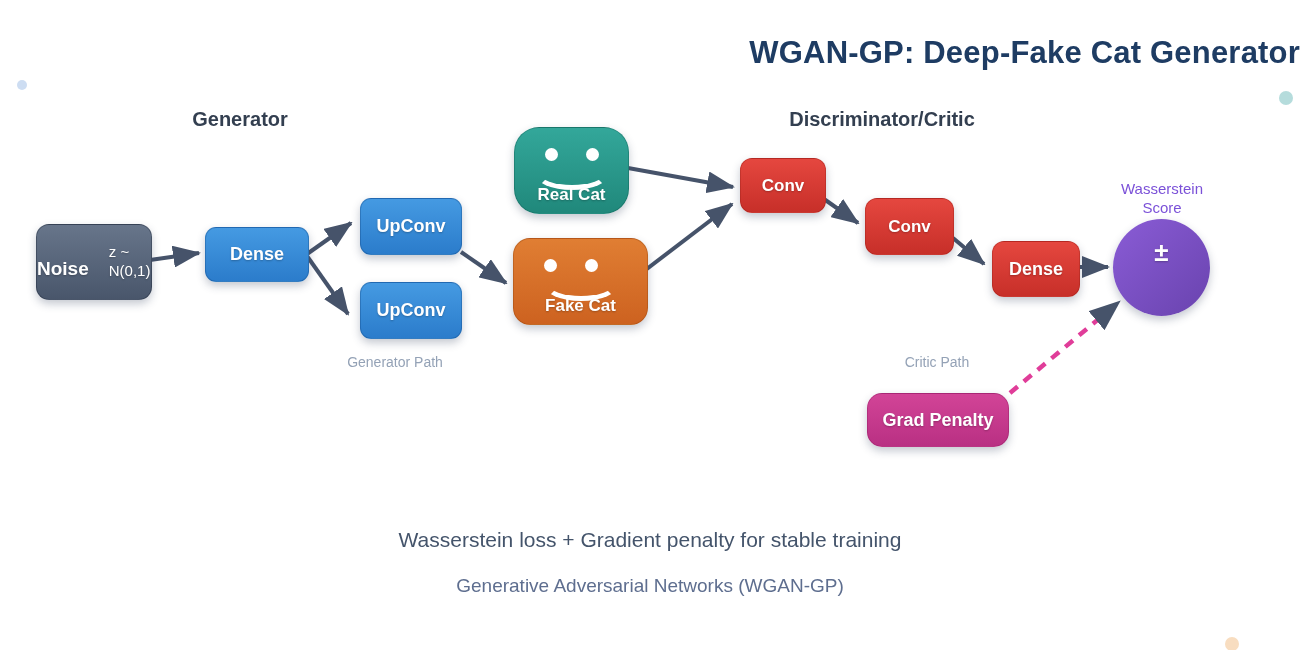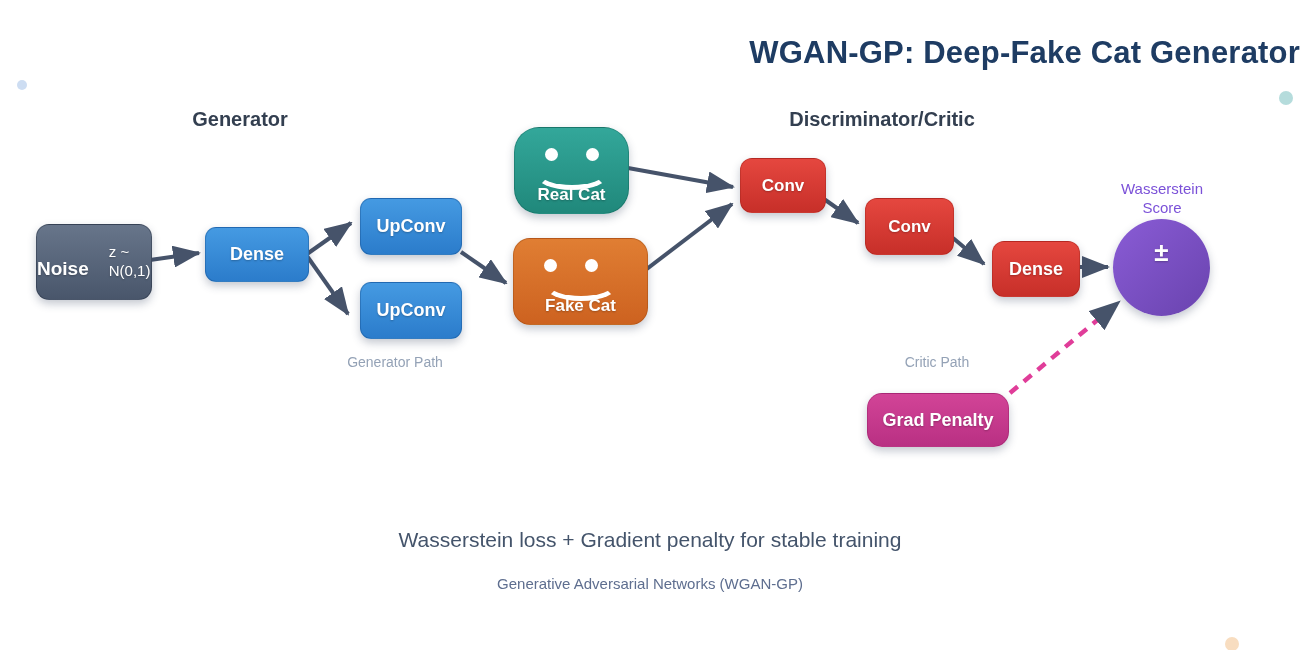--- a/index.html
+++ b/index.html
@@ -44,21 +44,21 @@
   .cat .smile{position:absolute;top:29px;left:50%;transform:translateX(-50%);
     width:64px;height:23px;border:5px solid transparent;border-bottom:5px solid #fff;border-radius:50%;}
   .cat .cat-label{position:absolute;bottom:8px;left:0;width:100%;text-align:center;font-size:17px;}
   .score-symbol{font-size:26px;transform:translateY(-15px);}
   .score-caption{position:absolute;left:1116px;top:180px;width:92px;text-align:center;z-index:2;
     font-size:15px;line-height:1.25;color:var(--score-caption,#7b51d8);}
 
   .subtitle{position:absolute;left:0;right:0;top:528px;text-align:center;
     font-size:21px;color:var(--body-ink,#44546b);}
   .footer-caption{position:absolute;left:0;right:0;top:575px;text-align:center;
-    font-size:15px;color:var(--caption-ink,#5e6e8f);}
+    font-size:19px;color:var(--caption-ink,#5e6e8f);}
 
   .deco-dot{position:absolute;border-radius:50%;z-index:0;}
   .dot-tl{left:17px;top:80px;width:10px;height:10px;background:var(--dot-blue,#cdddf2);}
   .dot-tr{left:1279px;top:91px;width:14px;height:14px;background:var(--dot-teal,#b5dcdc);}
   .dot-br{left:1225px;top:637px;width:14px;height:14px;background:var(--dot-peach,#f8ddc0);}
 </style>
 </head>
 <body>
 
 <div class="canvas">

